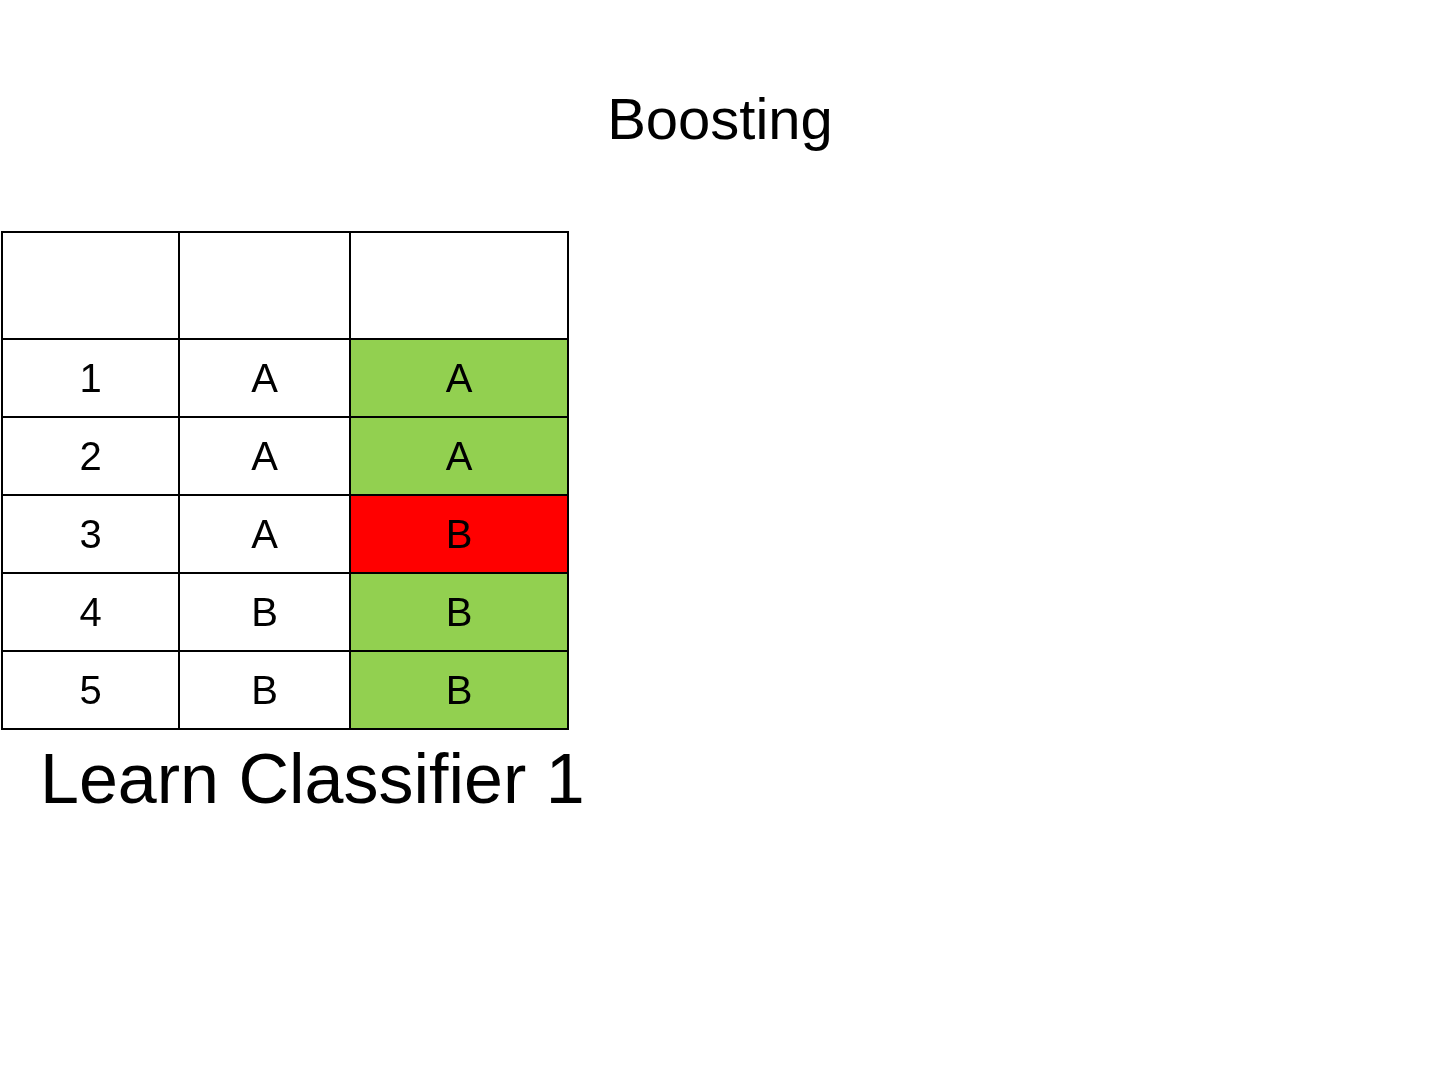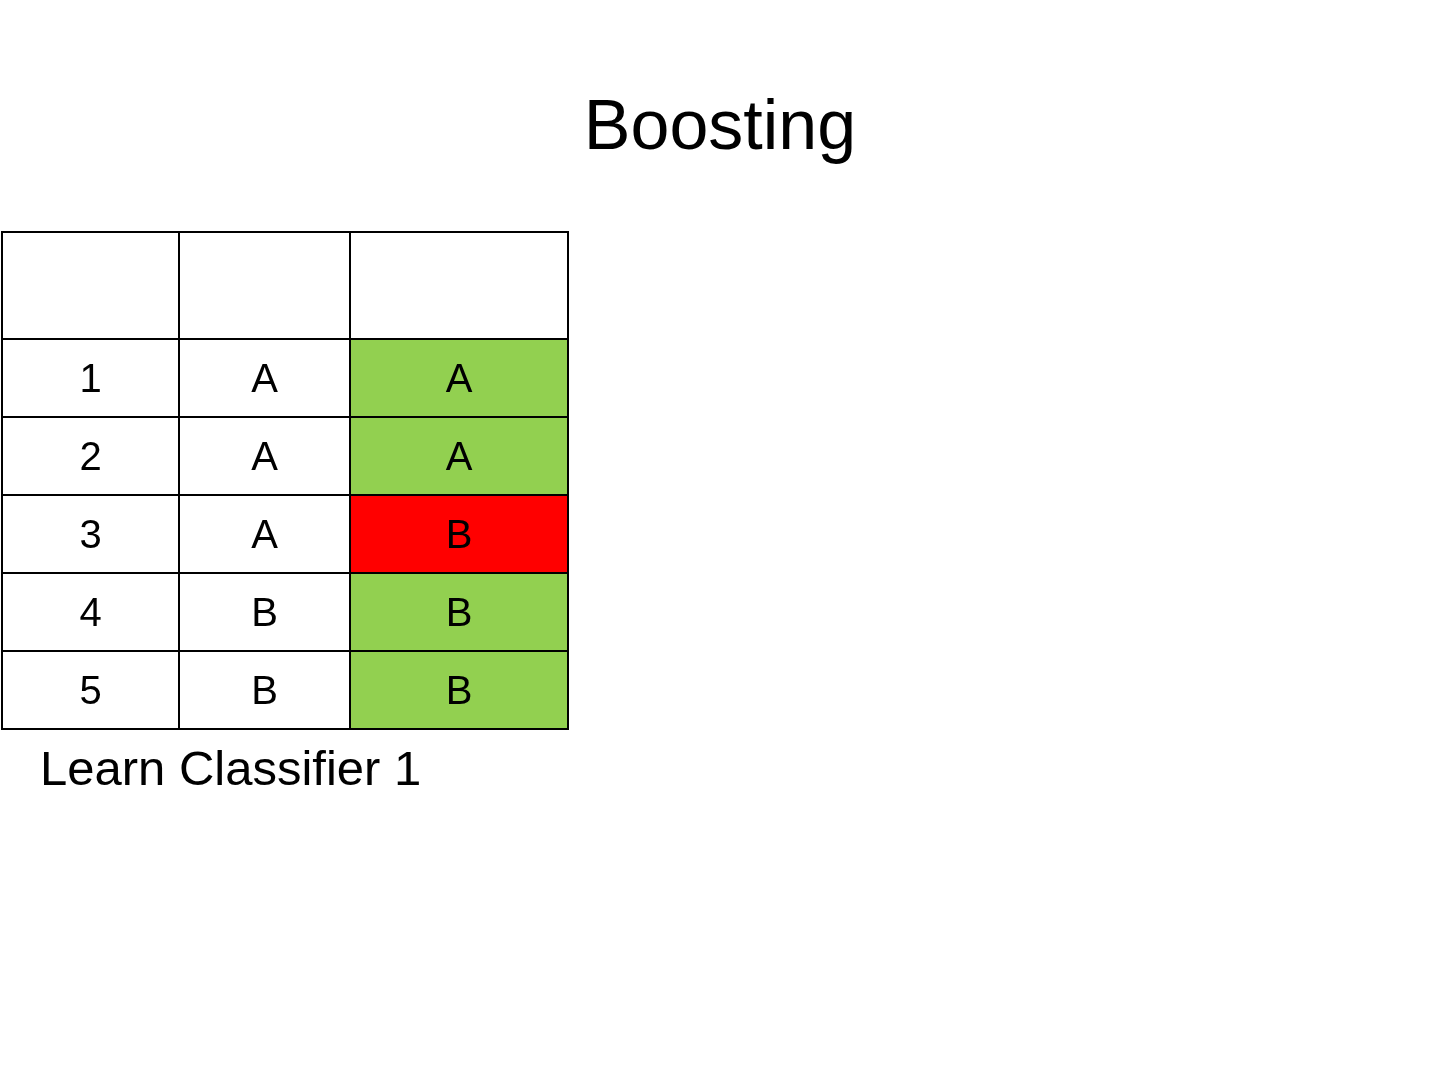--- a/index.html
+++ b/index.html
@@ -19,21 +19,21 @@
     position: absolute;
     inset: 0;
   }
   .title {
     position: absolute;
     top: 90px;
     left: 0;
     width: 100%;
     margin: 0;
     text-align: center;
-    font-size: 70px;
+    font-size: 58px;
     font-weight: 400;
     line-height: 1;
     letter-spacing: 0;
   }
   table.data-table {
     position: absolute;
     left: 1px;
     top: 231px;
     border-collapse: collapse;
     table-layout: fixed;
@@ -50,21 +50,21 @@
   .col-id   { width: 177px; }
   .col-true { width: 171px; }
   .col-pred { width: 218px; }
   tr.header-row td { height: 105px; }
   tr.data-row td   { height: 76px; }
   .caption {
     position: absolute;
     left: 40px;
     top: 744px;
     margin: 0;
-    font-size: 49px;
+    font-size: 70px;
     font-weight: 400;
     line-height: 1;
     white-space: nowrap;
   }
 </style>
 </head>
 <body>
 
 <div class="slide">
 

